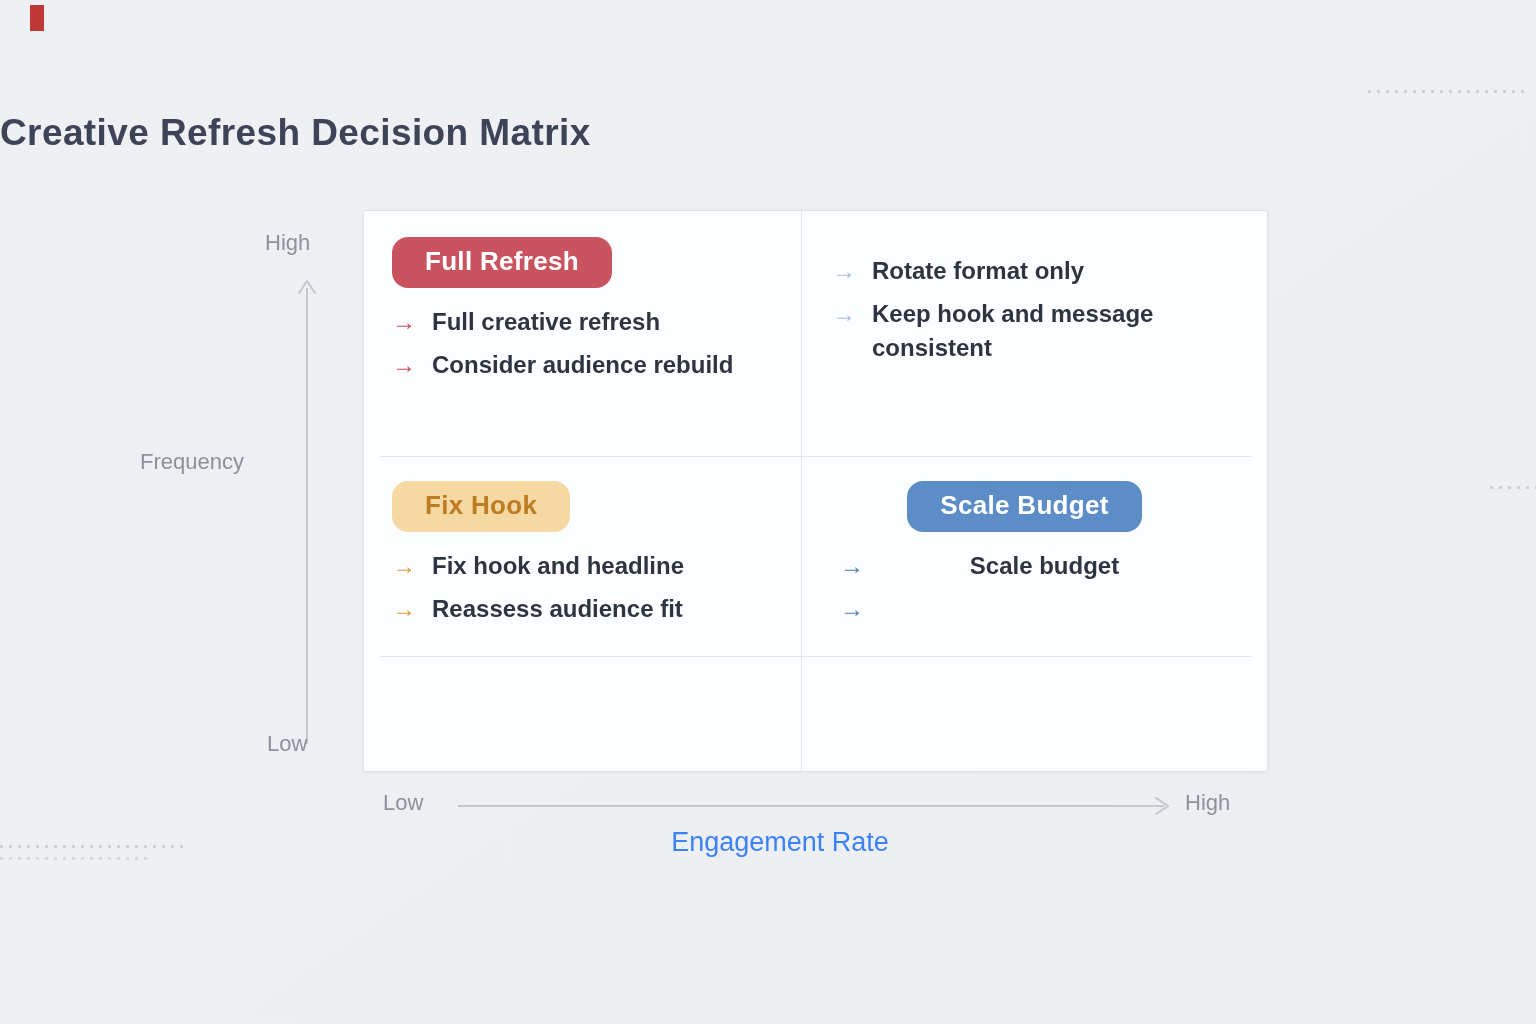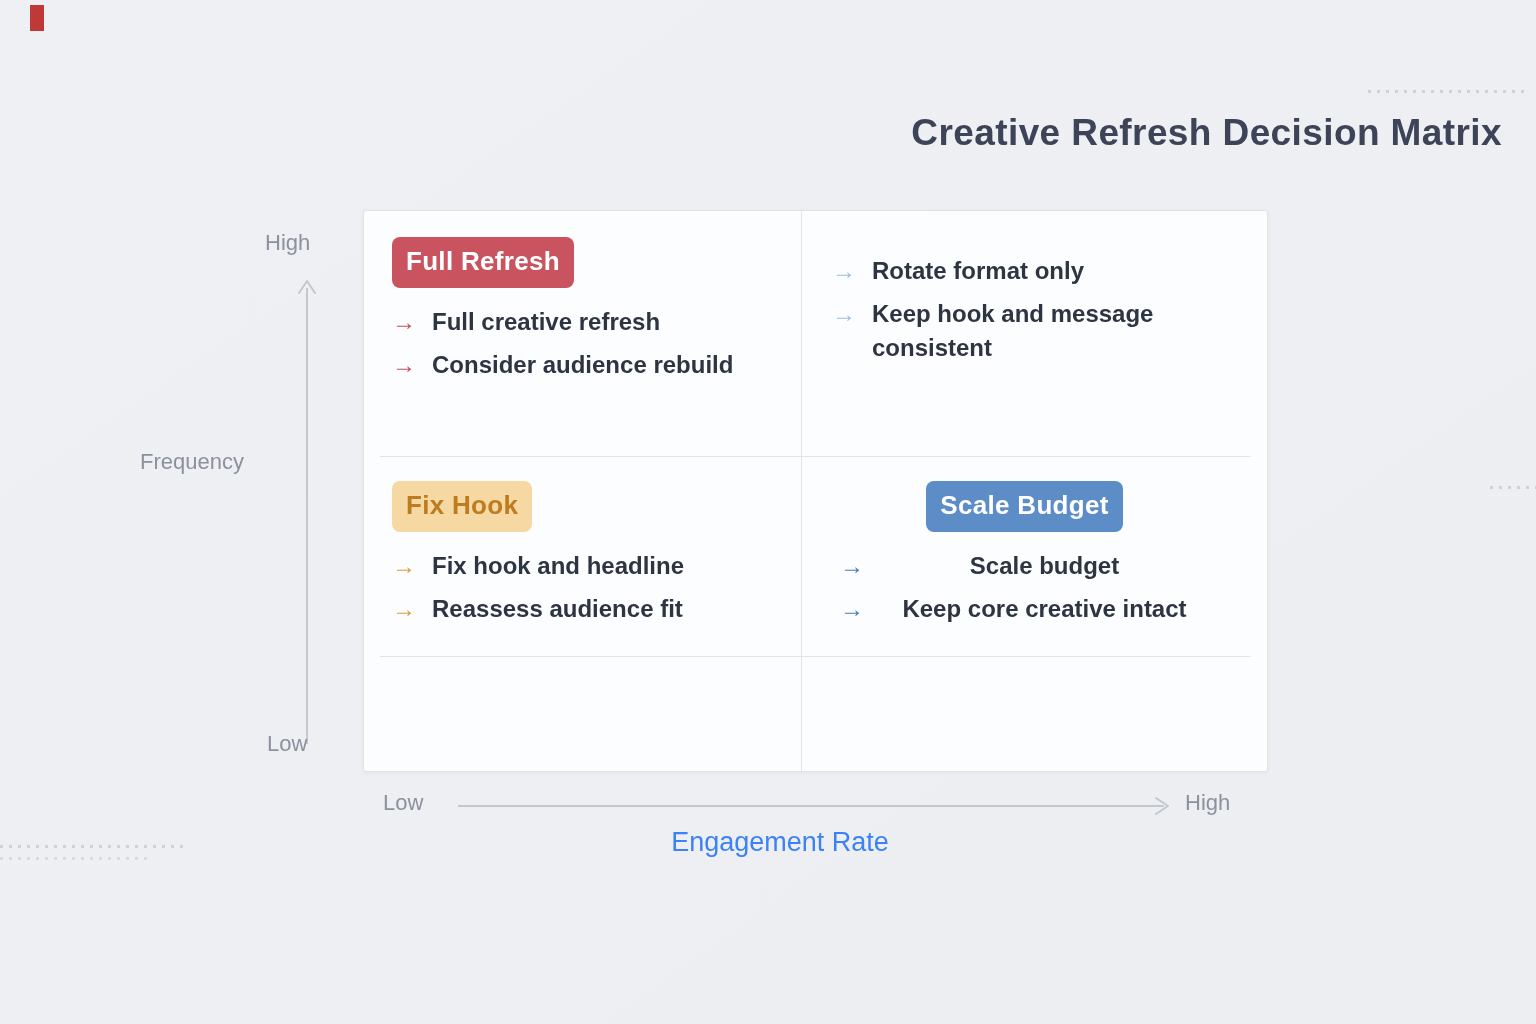--- a/index.html
+++ b/index.html
@@ -33,21 +33,21 @@
   .dash-bl1 { left: 0px;    top: 845px; width: 185px; }
   .dash-bl2 { left: 0px;    top: 857px; width: 150px; opacity: .7; }
   .dash-rm  { left: 1490px; top: 486px; width: 46px;  }
 
   
   .title {
     position: absolute;
     top: 112px; left: 0;
     width: 1502px;
     margin: 0;
-    text-align: right;
+    text-align: left;
     font-size: 37px;
     font-weight: 700;
     letter-spacing: 0.4px;
     color: #3d4458;
   }
 
   
   .axis-text {
     position: absolute;
     font-size: 22px;
@@ -97,22 +97,22 @@
 
   
   .quad { position: absolute; }
   .q0 { left: 28px;  top: 26px;  width: 398px; }
   .q1 { left: 468px; top: 26px;  width: 372px; }
   .q2 { left: 28px;  top: 270px; width: 398px; }
   .q3 { left: 468px; top: 270px; width: 385px; text-align: center; }
 
   .badge {
     display: inline-block;
-    padding: 9px 14px 11px;
-    border-radius: 8px;
+    padding: 9px 33px 11px;
+    border-radius: 16px;
     font-size: 26px;
     font-weight: 700;
     letter-spacing: 0.3px;
   }
   .items {
     margin-top: 17px;
     display: flex;
     flex-direction: column;
     gap: 9px;
   }
@@ -199,21 +199,20 @@
 
     <div class="quad q3">
       <div class="badge" style="background-color: rgb(93, 141, 198); color: rgb(255, 255, 255);">Scale Budget</div>
       <div class="items">
         <div class="item">
           <span class="arrow" style="color: rgb(74, 126, 182);">→</span>
           <span class="item-text">Scale budget</span>
         </div>
         <div class="item">
           <span class="arrow" style="color: rgb(74, 126, 182);">→</span>
-          <span class="item-text">Keep core creative intact</span>
         </div>
       </div>
     </div>
   </div>
 
   <div class="axis-text x-low">Low</div>
   <svg class="axis-svg x-arrow" width="718" height="24" viewBox="0 0 718 24">
     <line x1="2" y1="12" x2="708" y2="12" stroke="#c3c8cf" stroke-width="2"></line>
     <path d="M700 4 L712 12 L700 20" fill="none" stroke="#c3c8cf" stroke-width="2" stroke-linecap="round" stroke-linejoin="round"></path>
   </svg>

